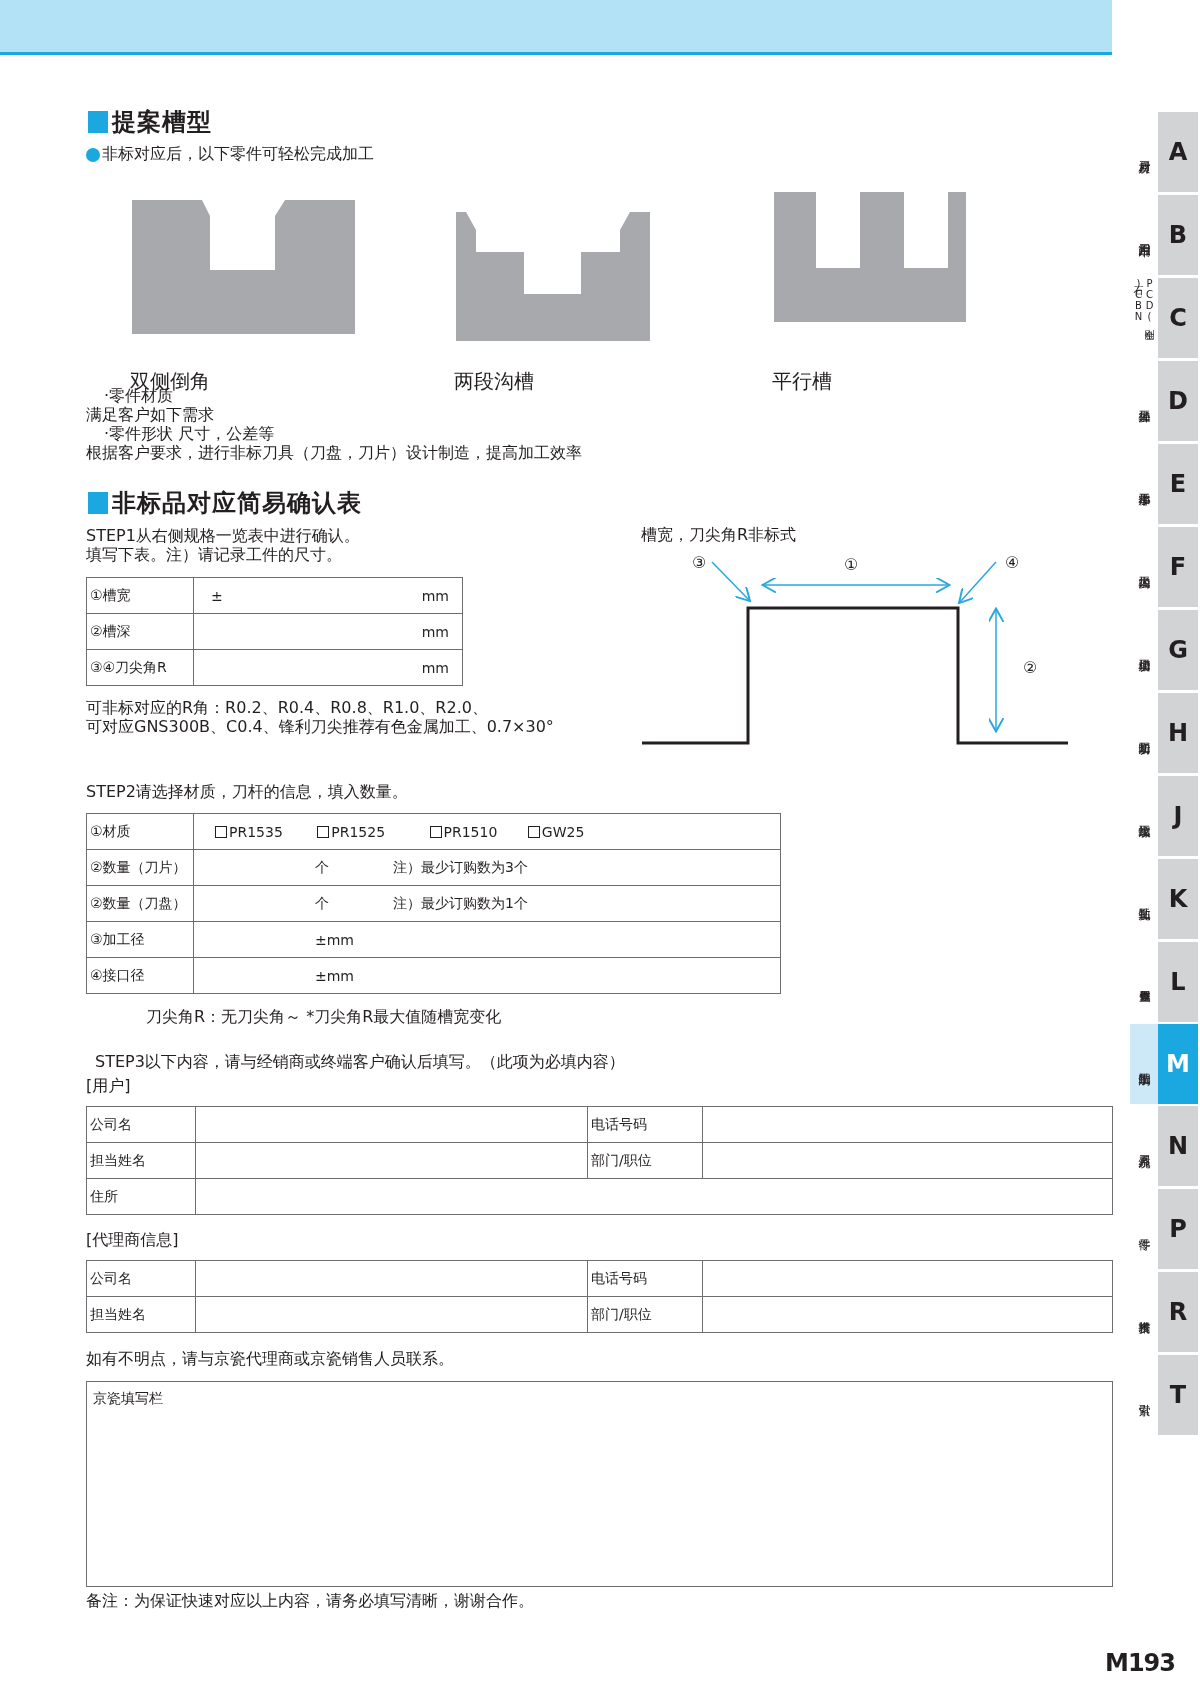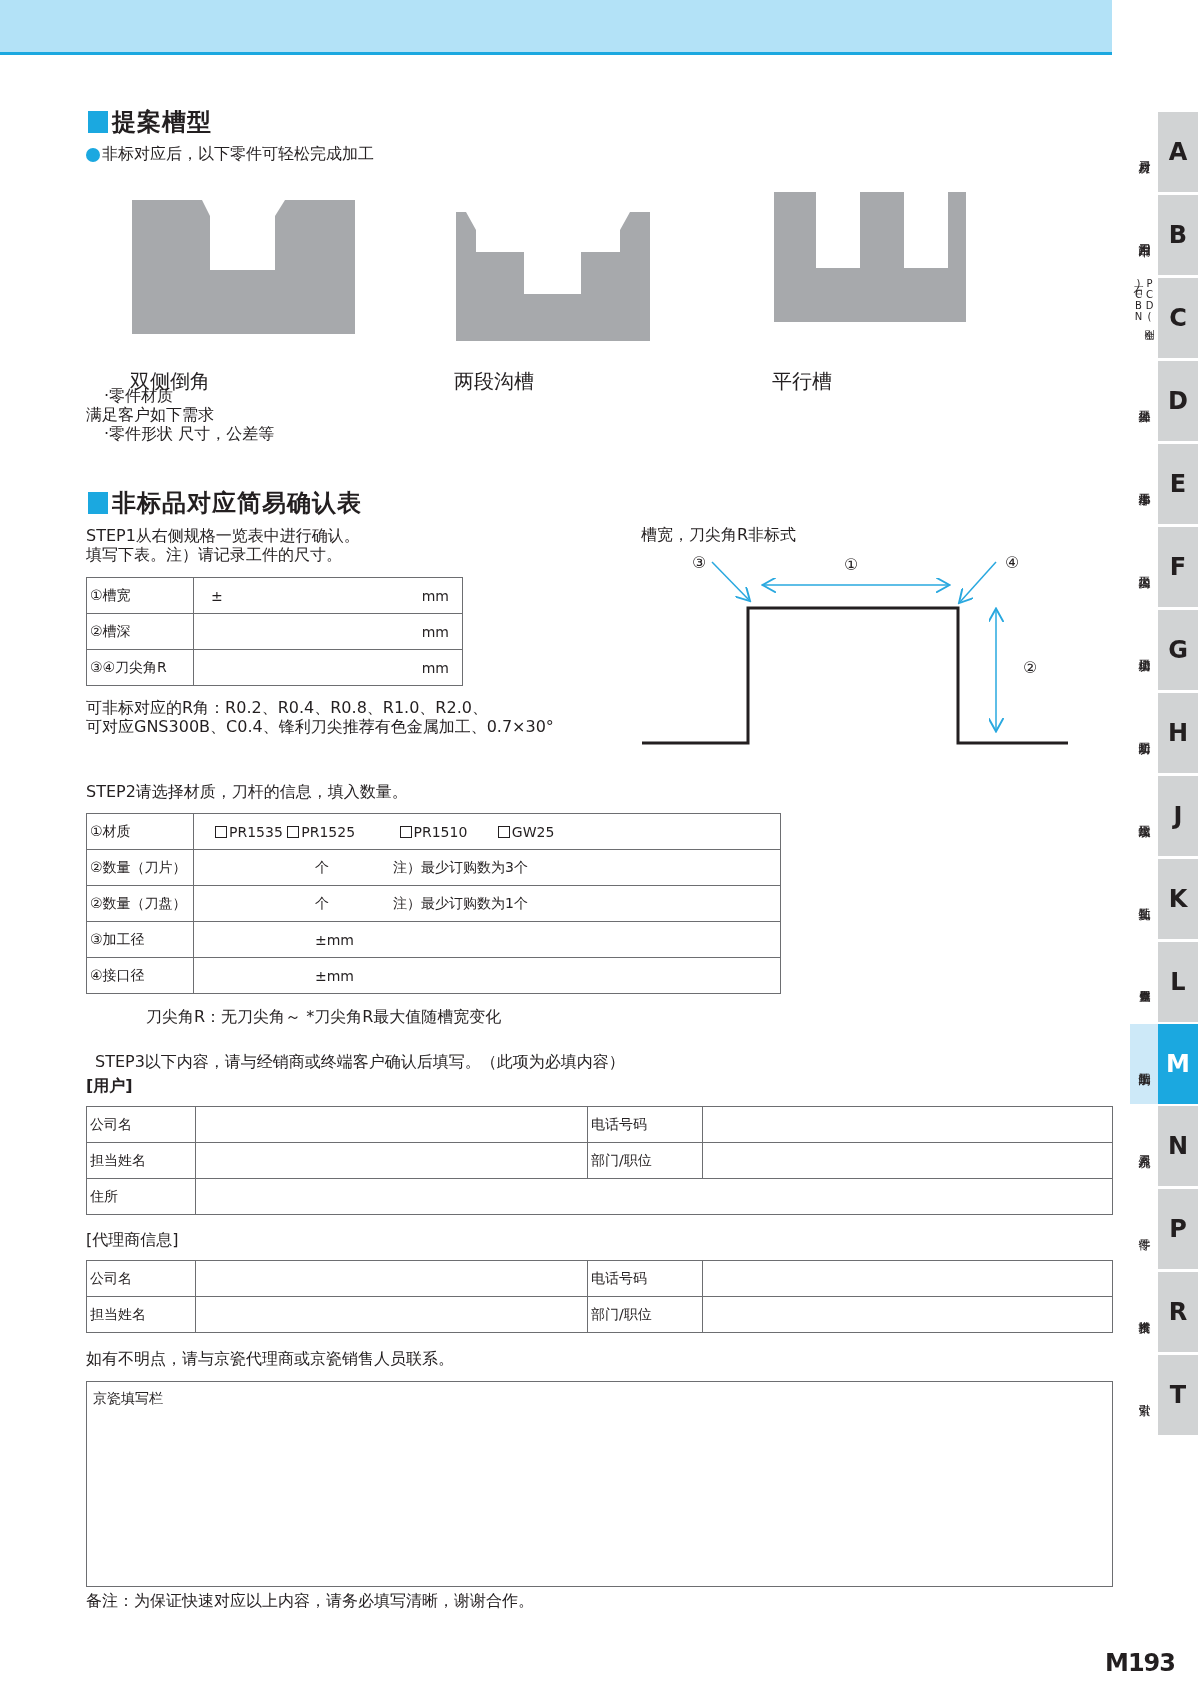--- a/index.html
+++ b/index.html
@@ -62,20 +62,21 @@
 
 <svg class="abs" style="left:772px; top:190px;" width="196" height="134">
   <polygon points="2,2 44,2 44,78 88,78 88,2 132,2 132,78 176,78 176,2 194,2 194,132 2,132" fill="#a7a9ac"></polygon>
 </svg>
 <div class="abs shape-caption" style="left:772px; top:350px; width:196px;">平行槽</div>
 
 <div class="abs body-text" style="left:86px; top:386px;">
   <div style="padding-left:18px;">·零件材质</div>
   <div>满足客户如下需求</div>
   <div style="padding-left:18px;">·零件形状 尺寸，公差等</div>
+  <div>根据客户要求，进行非标刀具（刀盘，刀片）设计制造，提高加工效率</div>
 </div>
 
 <div class="abs sec-title" style="left:88px; top:487px;">
   <span class="sq"></span>
   <span>非标品对应简易确认表</span>
 </div>
 <div class="abs body-text" style="left:86px; top:526px;">
   <div>STEP1从右侧规格一览表中进行确认。</div>
   <div>填写下表。注）请记录工件的尺寸。</div>
 </div>
@@ -124,21 +125,21 @@
   <text x="393" y="123" font-size="16" fill="#231f20" font-family="DejaVu Sans, sans-serif">②</text>
 </svg>
 
 <div class="abs body-text" style="left:86px; top:782px;">STEP2请选择材质，刀杆的信息，填入数量。</div>
 <table class="form" style="left:86px; top:813px; width:695px;border-radius:28px;">
   <tbody>
       <tr>
     <td style="width:100px;">①材质</td>
     <td>
       <span style="margin-left:18px;"><span class="cb"></span><span>PR1535</span></span>
-      <span style=""><span class="cb"></span><span>PR1525</span></span>
+      <span style="margin-left:30px;"><span class="cb"></span><span>PR1525</span></span>
       <span style="margin-left:40px;"><span class="cb"></span><span>PR1510</span></span>
       <span style="margin-left:26px;"><span class="cb"></span><span>GW25</span></span>
     </td>
   </tr>
   <tr>
     <td>②数量（刀片）</td>
     <td><span style="display:inline-block; margin-left:118px; width:78px;">个</span><span>注）最少订购数为3个</span></td>
   </tr>
   <tr>
     <td>②数量（刀盘）</td>
@@ -150,21 +151,21 @@
   </tr>
   <tr>
     <td>④接口径</td>
     <td><span style="margin-left:118px;">±mm</span></td>
   </tr>
 </tbody>
   </table>
 <div class="abs body-text" style="left:146px; top:1007px;">刀尖角R：无刀尖角～  *刀尖角R最大值随槽宽变化</div>
 
 <div class="abs body-text" style="left:95px; top:1052px;">STEP3以下内容，请与经销商或终端客户确认后填写。（此项为必填内容）</div>
-<div class="abs body-text" style="left:86px; top:1076px;font-weight:bold;">[用户]</div>
+<div class="abs body-text" style="left:86px; top:1076px;">[用户]</div>
 <table class="form" style="left:86px; top:1106px; width:1027px;">
   <tbody>
       <tr>
     <td style="width:102px;">公司名</td>
     <td style="width:385px;"></td>
     <td style="width:108px;">电话号码</td>
     <td></td>
   </tr>
   <tr>
     <td>担当姓名</td>

